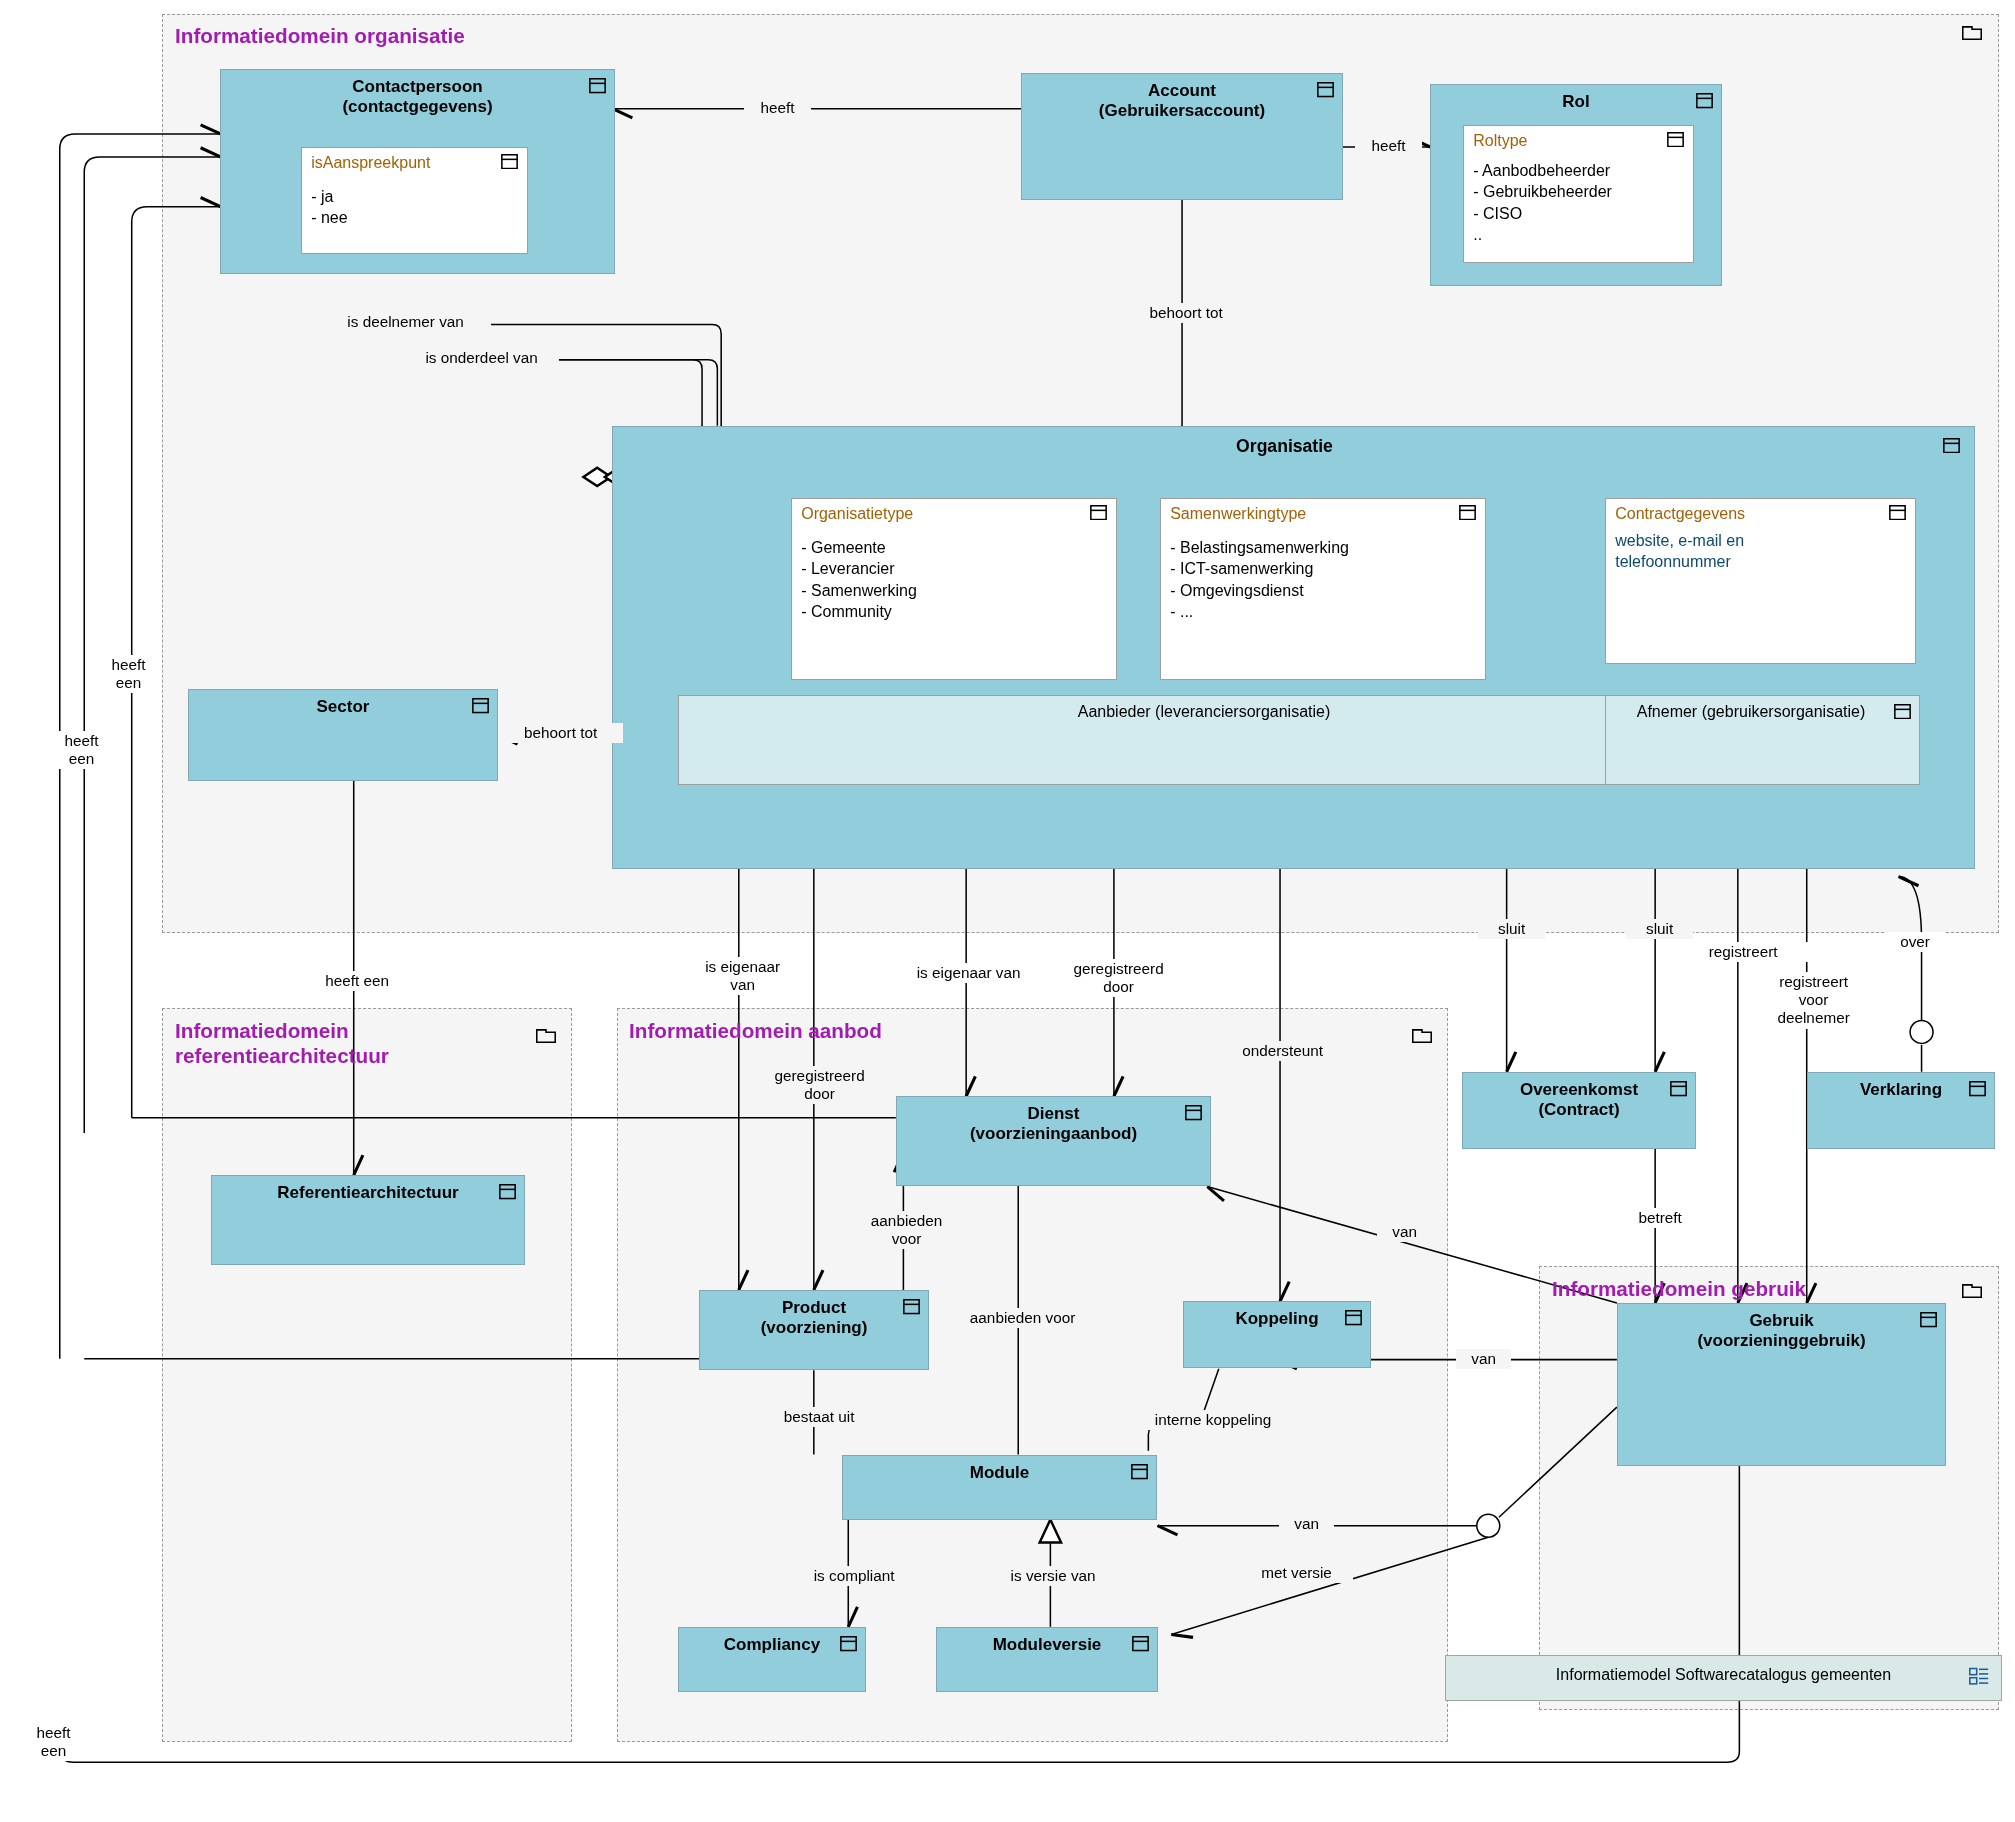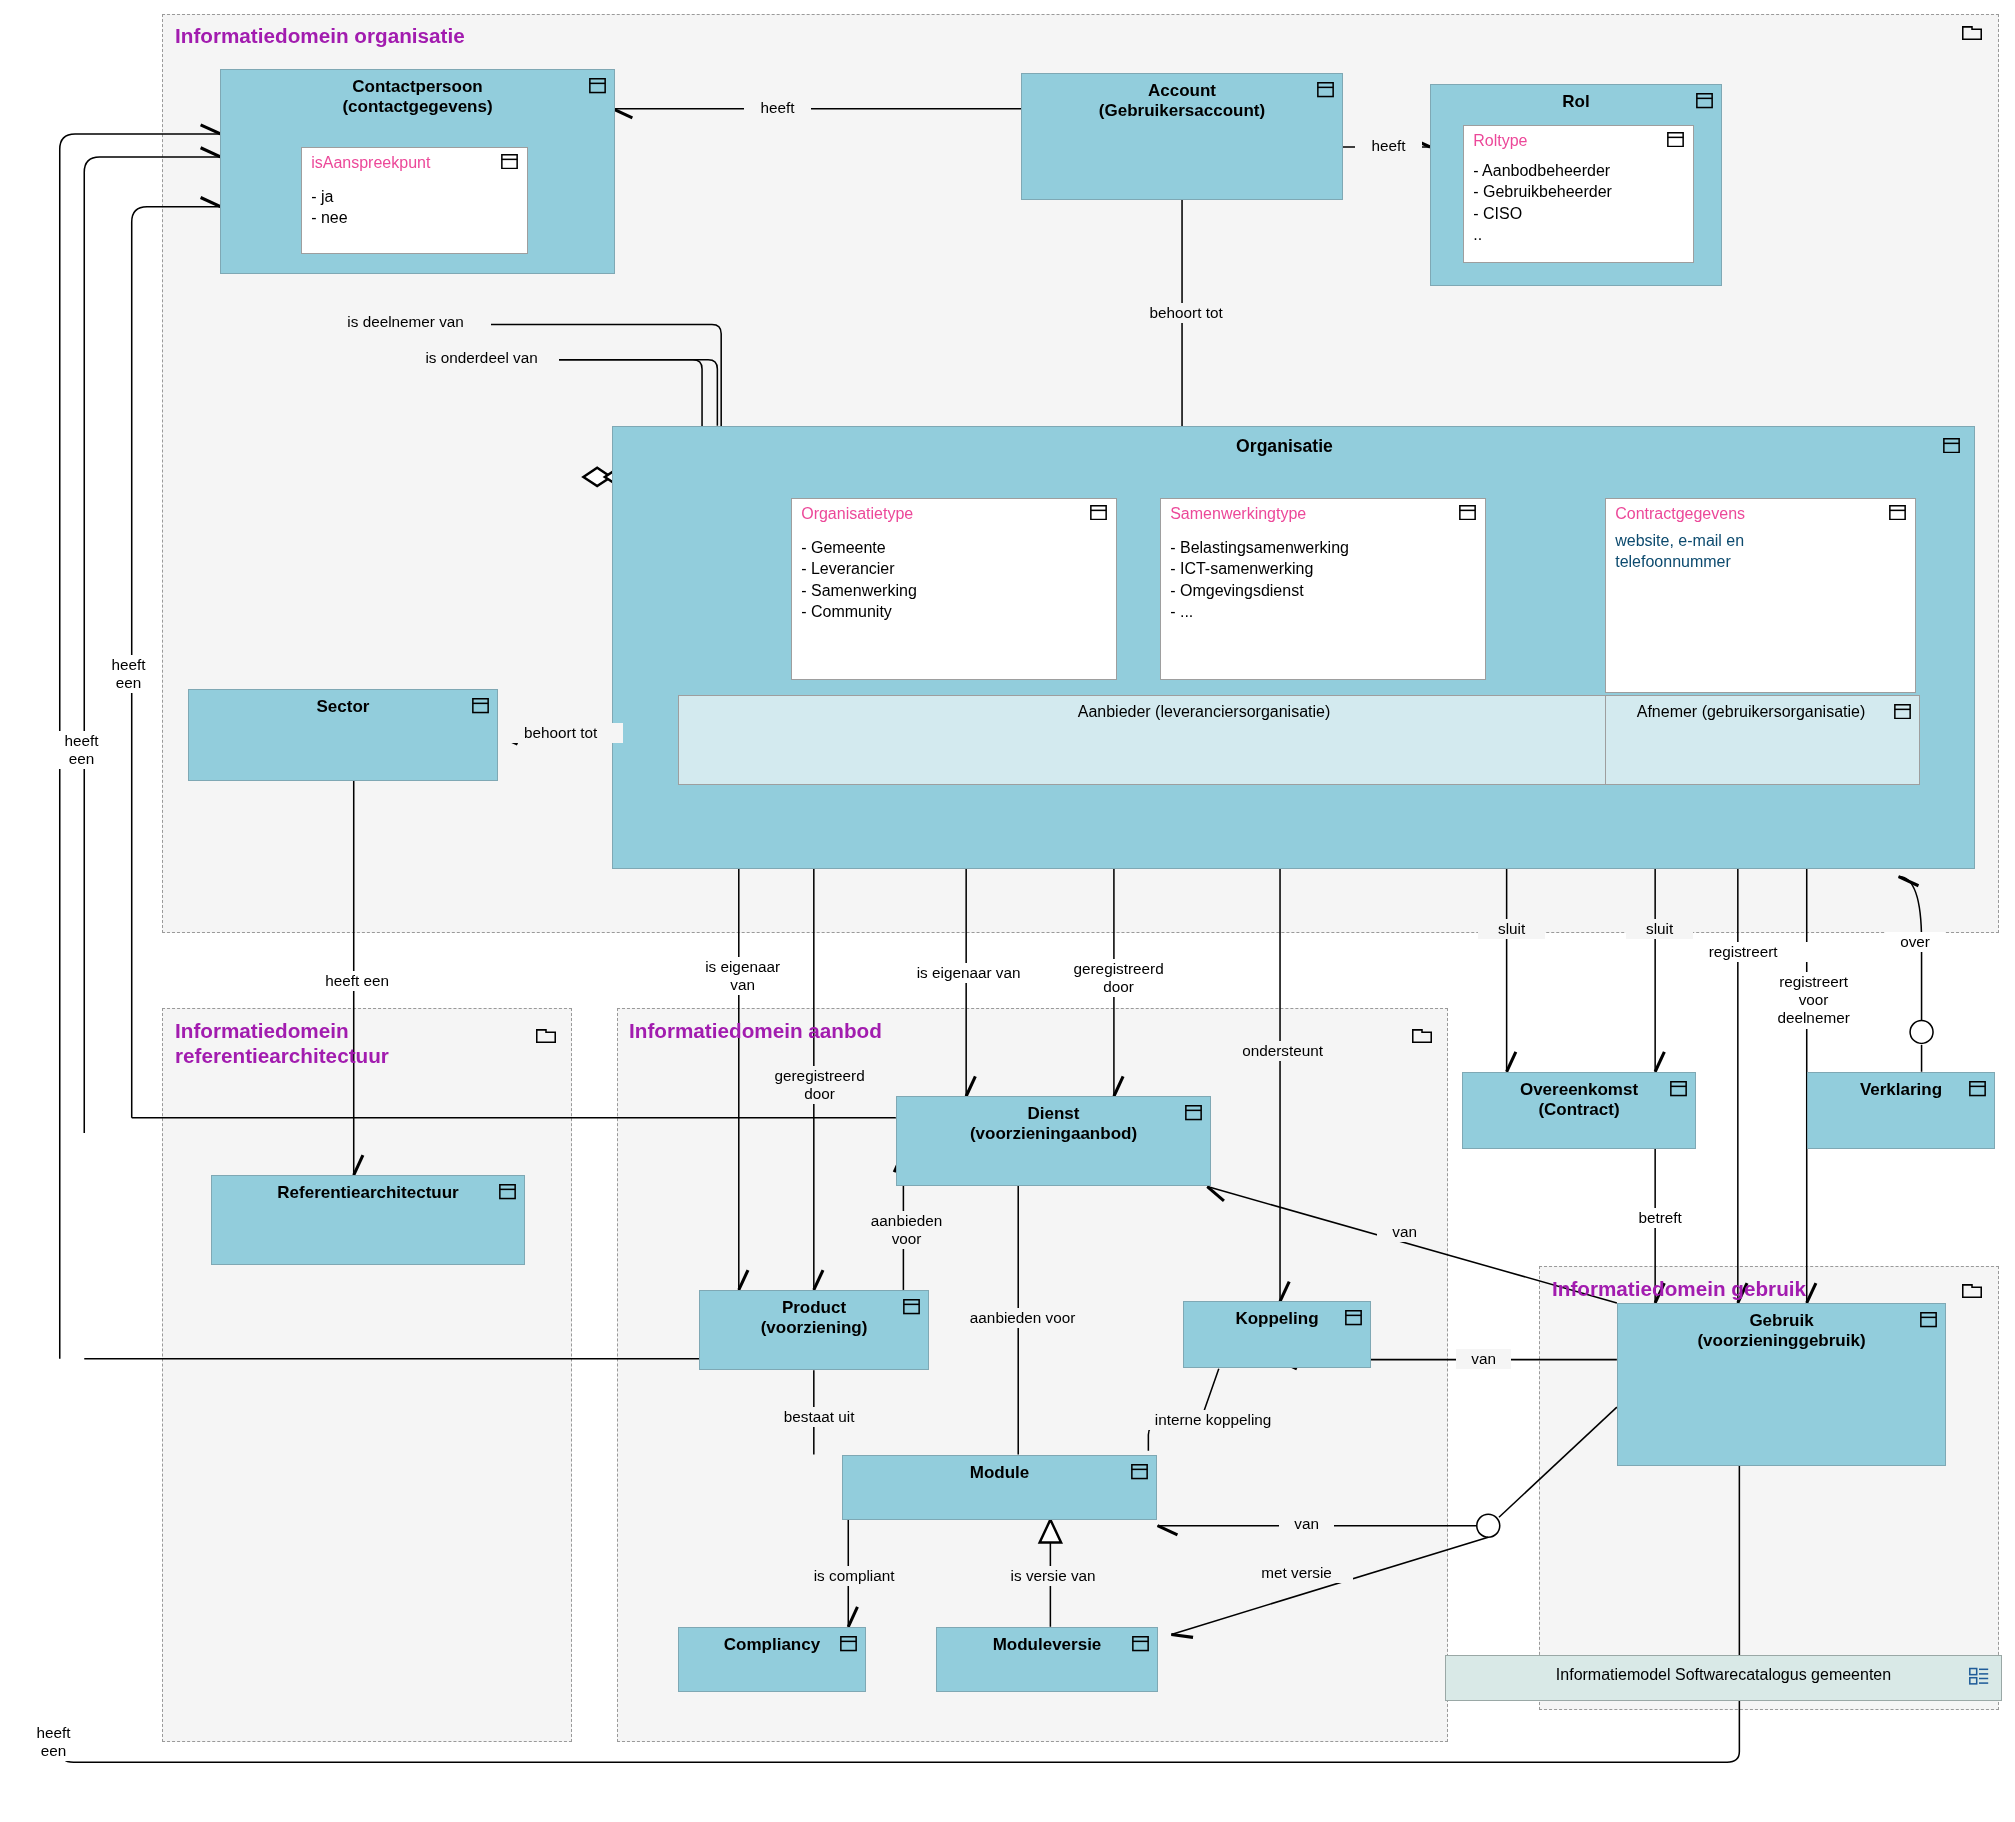--- a/index.html
+++ b/index.html
@@ -44,21 +44,21 @@
   .elem-icon{position:absolute;right:7.7px;top:8.4px;width:17px;height:15.3px;}
 
   .subwhite{
     position:absolute;
     background:#ffffff;
     border:1.1px solid #9e9e9e;
     box-sizing:border-box;
   }
   .subwhite .stitle{
     position:absolute;left:9.2px;top:6.1px;
-    font-size:16px;color:#ec4899;font-weight:normal;
+    font-size:16px;color:#a16207;font-weight:normal;
   }
   .subwhite .slist{
     position:absolute;left:9.2px;top:34px;right:6.1px;
     font-size:16px;color:#000;line-height:1.33;
     white-space:pre-line;
   }
   .subwhite .stext{
     position:absolute;left:9.2px;top:32px;right:6.1px;
     font-size:16px;color:#0c4a6e;line-height:1.3;
     white-space:pre-line;
@@ -334,21 +334,21 @@
       <svg class="elem-icon" style="right:9.2px;top:6.1px;" viewBox="0 0 22 20">
         <rect x="1" y="1" width="20" height="18" fill="none" stroke="#000" stroke-width="2"></rect>
         <line x1="1" y1="7" x2="21" y2="7" stroke="#000" stroke-width="2"></line>
       </svg>
       <div class="slist" style="top:38px;">- Belastingsamenwerking
 - ICT-samenwerking
 - Omgevingsdienst
 - ...</div>
     </div>
 
-    <div class="subwhite" style="left:992px;top:71px;width:311px;height:195px;padding-left:9px;">
+    <div class="subwhite" style="left:992px;top:71px;width:311px;height:166px;padding-left:9px;">
       <div class="stitle">Contractgegevens</div>
       <svg class="elem-icon" style="right:9.2px;top:6.1px;" viewBox="0 0 22 20">
         <rect x="1" y="1" width="20" height="18" fill="none" stroke="#000" stroke-width="2"></rect>
         <line x1="1" y1="7" x2="21" y2="7" stroke="#000" stroke-width="2"></line>
       </svg>
       <div class="stext">website, e-mail en
 telefoonnummer</div>
     </div>
 
     <div class="sublight" style="left:65px;top:268px;width:1052px;height:90px;">

